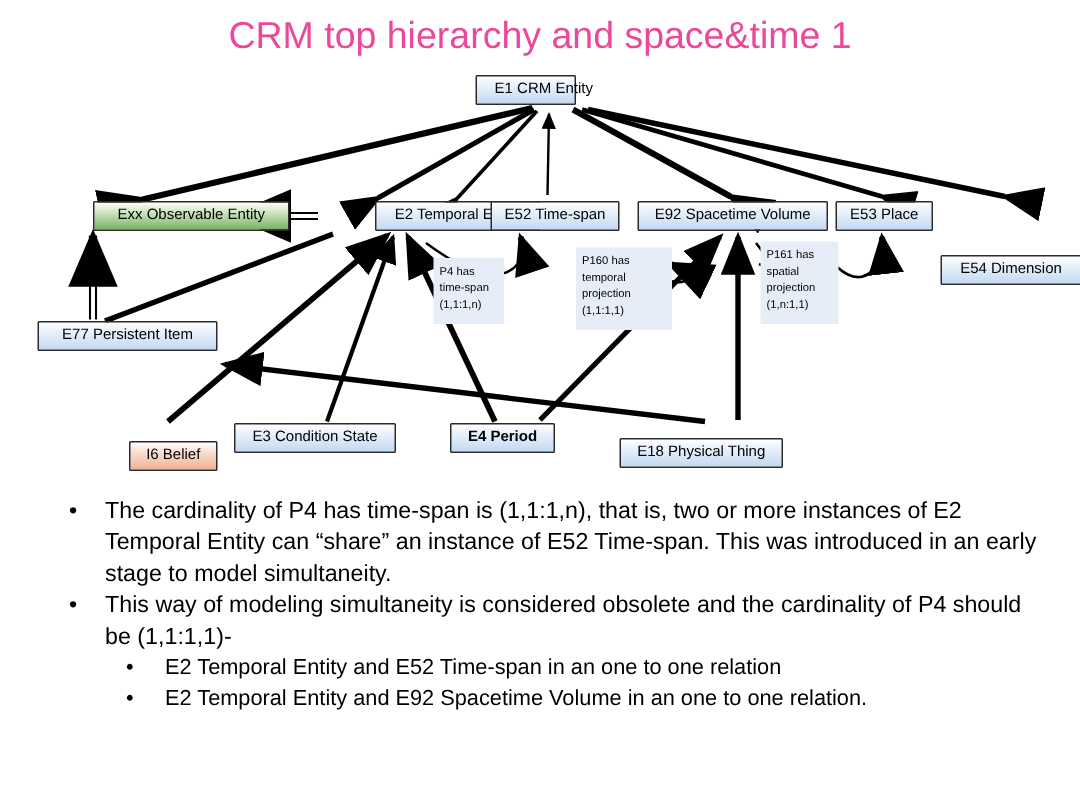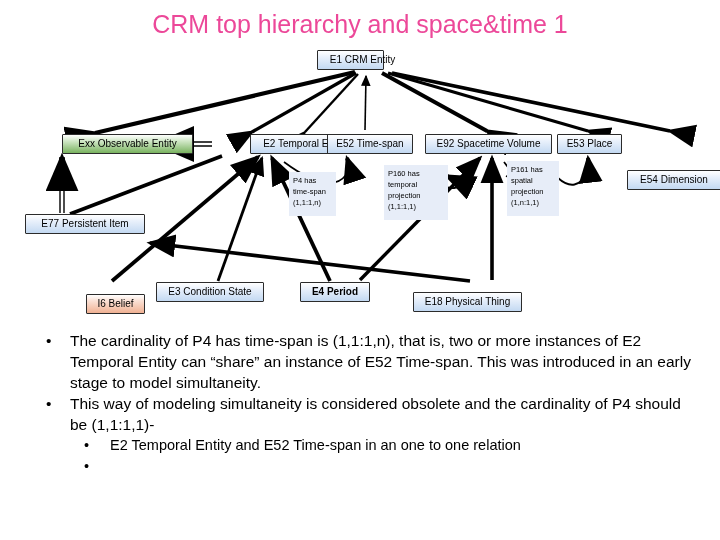--- a/index.html
+++ b/index.html
@@ -241,16 +241,17 @@
     <div class="b1">
       <span class="dot">•</span>
       <span>This way of modeling simultaneity is considered obsolete and the cardinality of P4 should be (1,1:1,1)-</span>
     </div>
     <div class="b2">
       <span class="dot">•</span>
       <span>E2 Temporal Entity and E52 Time-span in an one to one relation</span>
     </div>
     <div class="b2">
       <span class="dot">•</span>
+      <span>E2 Temporal Entity and E92 Spacetime Volume  in an one to one relation.</span>
     </div>
   </div>
 
 </div>
 
 </body></html>

